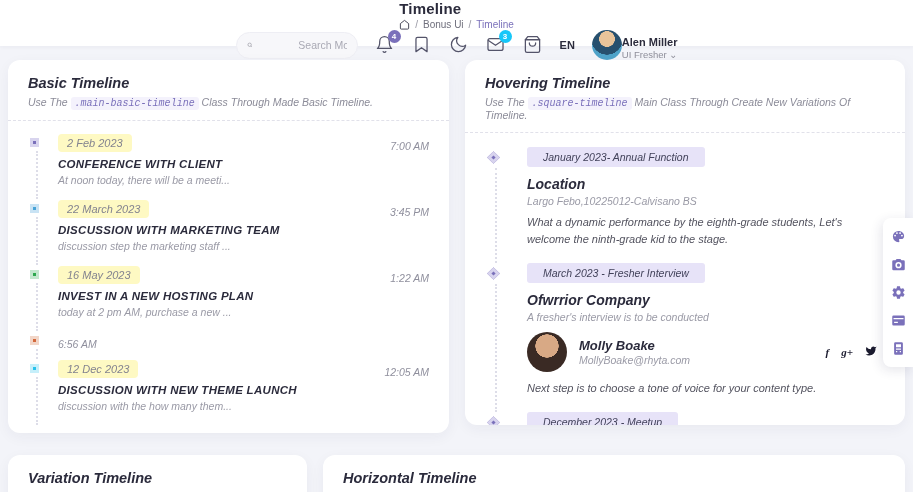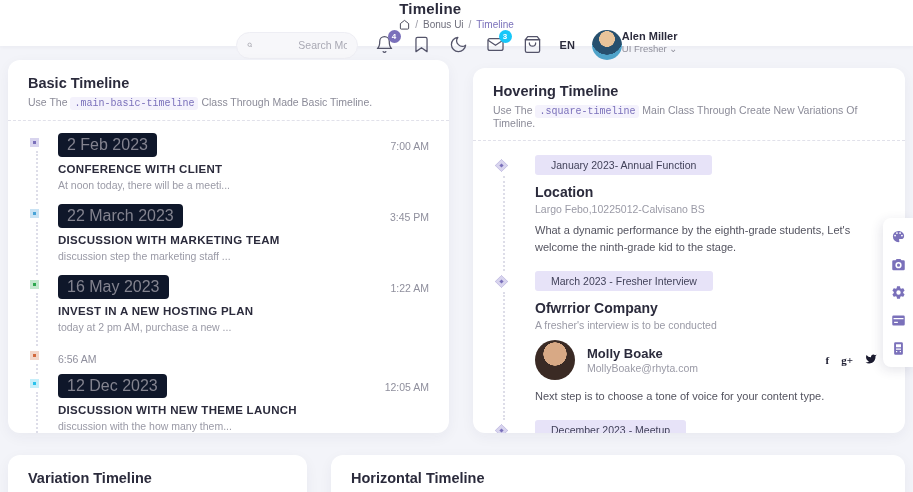--- a/index.html
+++ b/index.html
@@ -21,47 +21,47 @@
   .search-box input { border:0; outline:0; background:transparent; width:100%; font-size:10.5px; color:#555;
                       font-family:"Liberation Sans", sans-serif;margin-left:40px; }
   .search-box input::placeholder { color:#a9a9b4; }
   .hicon { position:relative; width:20px; height:20px; cursor:pointer; }
   .hicon svg { width:19px; height:19px; stroke:#54546a; fill:none; stroke-width:1.6; stroke-linecap:round; stroke-linejoin:round; }
   .badge { position:absolute; top:-5px; right:-6px; min-width:13px; height:13px; border-radius:50%;
            color:#fff; font-size:8px; font-weight:700; display:flex; align-items:center; justify-content:center; }
   .badge.purple { background:#7A70BA; }
   .badge.cyan { background:#16C7F9; }
   .lang { font-size:11px; font-weight:700; cursor:pointer; }
-  .userbox { display:flex; align-items:flex-start; gap:0; cursor:pointer; }
+  .userbox { display:flex; align-items:flex-end; gap:0; cursor:pointer; }
   .avatar { border-radius:50%; flex:0 0 auto; }
   .avatar.a30 { width:30px; height:30px; background:radial-gradient(circle at 50% 30%, #e8c49a 0 30%, #27506e 31% 60%, #4fa3c9 61%); }
   .u-name { font-size:11px; font-weight:700; line-height:1.2; }
   .u-role { font-size:9.5px; color:#8f8f9b; }
 
   
   .main { padding:14px 8px 0; }
-  .row { display:flex; gap:24px; align-items:flex-end; }
+  .row { display:flex; gap:16px; align-items:flex-start;font-style:italic; }
   .card { background:#fff; border-radius:12px; box-shadow:0 4px 14px rgba(40,40,80,.05); overflow:hidden; }
   .card-head { padding:15px 20px 11px; border-bottom:1px dashed #e1e1ea; }
   .card-title { font-size:14.5px; font-weight:700; margin-bottom:5px; }
   .card-desc { font-size:10.5px; color:#8b8b98; }
   .code { font-family:"Liberation Mono", monospace; font-size:10px; color:#7A70BA;
           background:#f4f2fc; padding:1px 4px; border-radius:3px; }
 
   .card-basic { width:441px; height:373px; }
   .card-hover { flex:1; height:365px; }
 
   
   .basic-body { padding:12px 20px 0; }
   .b-item { display:flex; }
   .b-mark { width:30px; display:flex; flex-direction:column; align-items:flex-start; padding-top:5px; }
   .square { width:9px; height:9px; border:3px solid; margin-left:2px; }
   .vline { border-left:2px dotted #dddde8; flex:1; margin-left:8px; margin-top:4px; min-height:10px; }
   .b-content { flex:1; padding-bottom:13px; }
-  .date-badge { display:inline-block; background:#0f172a; color:#83838f; font-size:16px;
+  .date-badge { display:inline-block; background:#fef9c3; color:#83838f; font-size:11px;
                 padding:3px 9px; border-radius:4px; margin-bottom:6px; }
   .b-title { font-size:11.5px; font-weight:700; letter-spacing:.3px; margin-bottom:4px; }
   .b-desc { font-size:10.5px; color:#9a9aa6; }
   .b-time { font-size:10.5px; color:#8f8f9d; padding-top:7px; white-space:nowrap; }
 
   
   .hover-body { padding:14px 22px 0; }
   .h-item { display:flex; }
   .h-mark { width:40px; display:flex; flex-direction:column; align-items:flex-start; padding-top:6px; }
   .diamond { width:9px; height:9px; background:#7A70BA; border:3px solid #d8d4ee; transform:rotate(45deg); margin-left:2px; }

